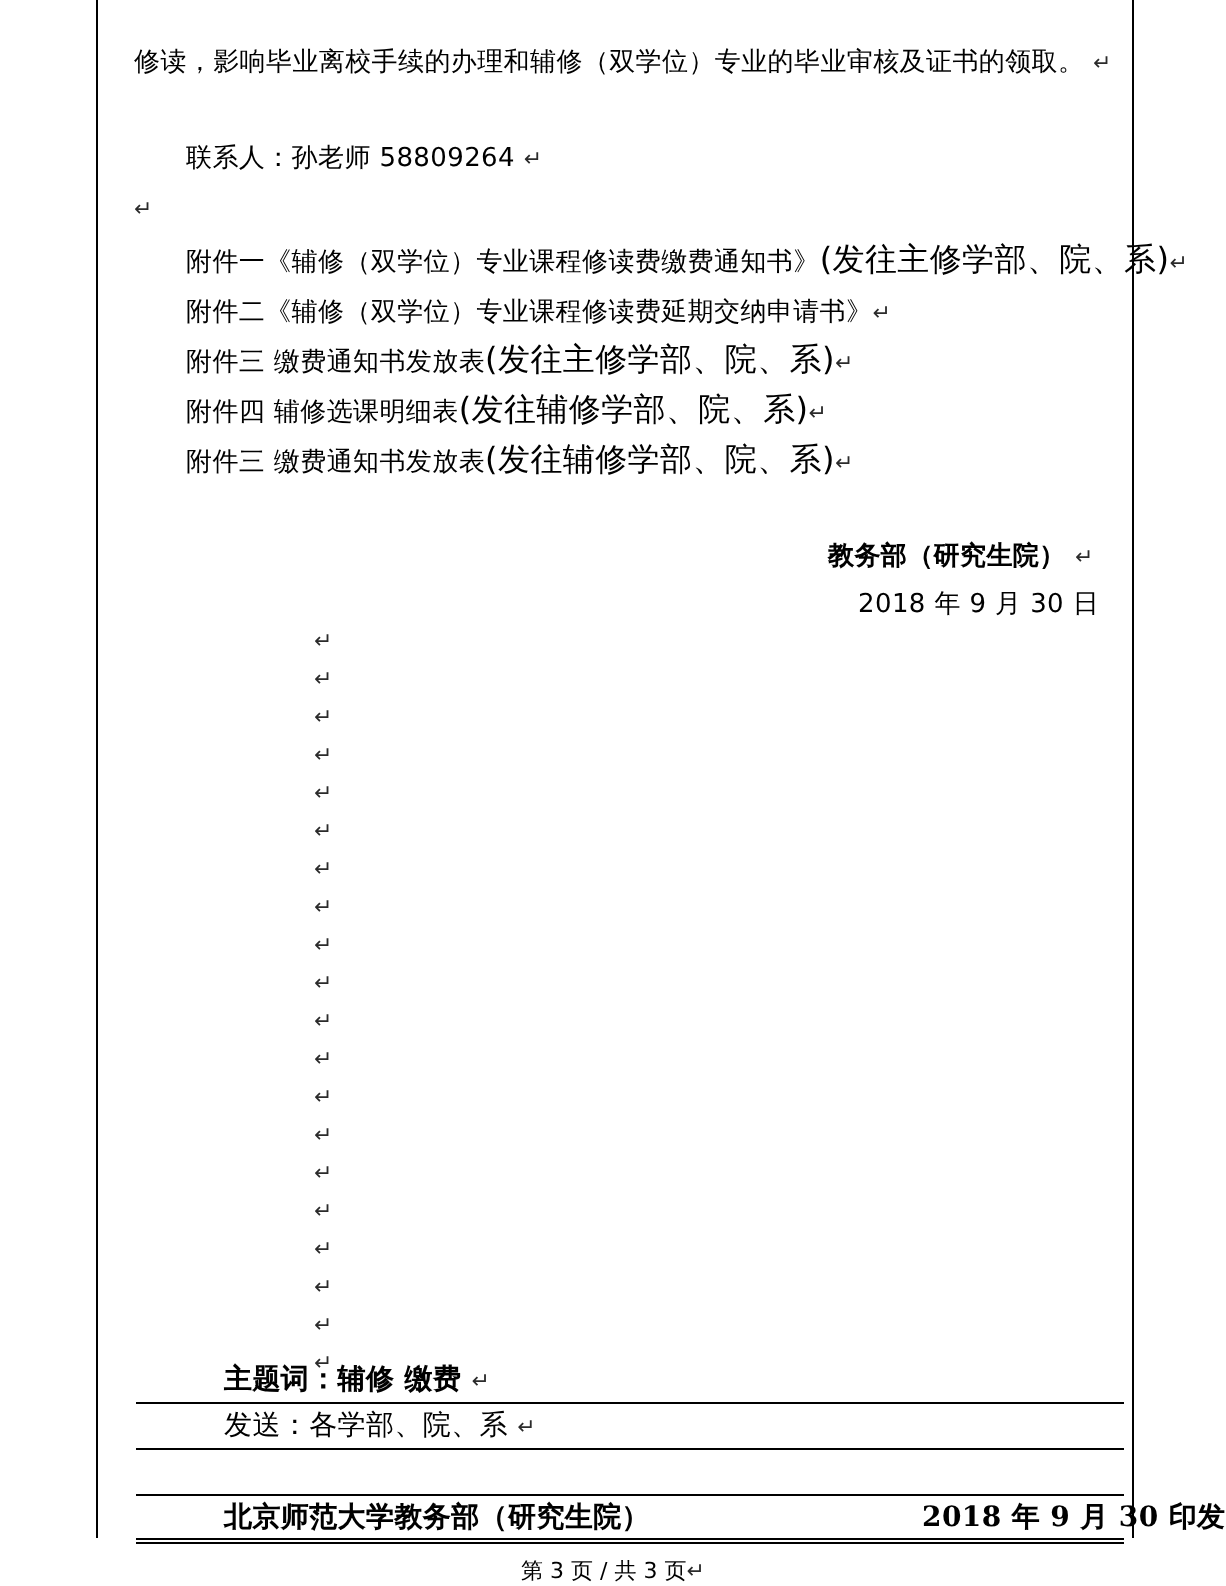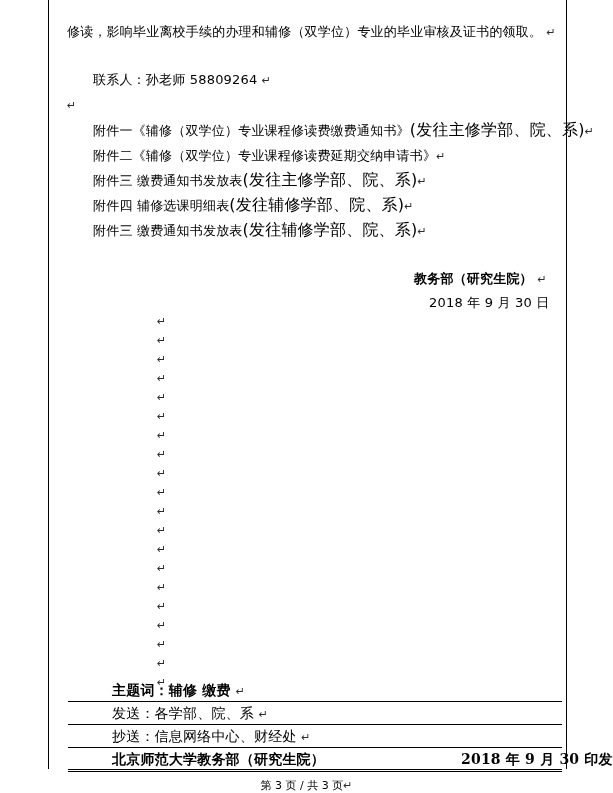--- a/index.html
+++ b/index.html
@@ -155,24 +155,20 @@
       <span class="pilcrow" style="font-weight:normal;">↵</span>
     </div>
     <div class="u-line" style="left:19px; top:701px; width:494px;"></div>
 
     <div class="line serif" style="left:19px; top:704px; font-size:14px;text-align:right;">
       <span>发送：各学部、院、系</span>
       <span class="pilcrow">↵</span>
     </div>
     <div class="u-line" style="left:19px; top:724px; width:494px;"></div>
 
-    <div class="line serif" style="left:19px; top:727px; font-size:14px;">
-      <span>抄送：信息网络中心、财经处</span>
-      <span class="pilcrow">↵</span>
-    </div>
     <div class="u-line" style="left:19px; top:747px; width:494px;"></div>
 
     <div class="line bold serif" style="left:19px; top:750px; font-size:14px;">
       <span>北京师范大学教务部（研究生院）</span>
     </div>
     <div class="line bold serif" style="left:368px; top:750px; font-size:14px;">
       <span>2018 年 9 月 30 印发</span>
       <span class="pilcrow" style="font-weight:normal;">↵</span>
     </div>
     <div class="u-line" style="left:19px; top:769px; width:494px; height:1px;"></div>

